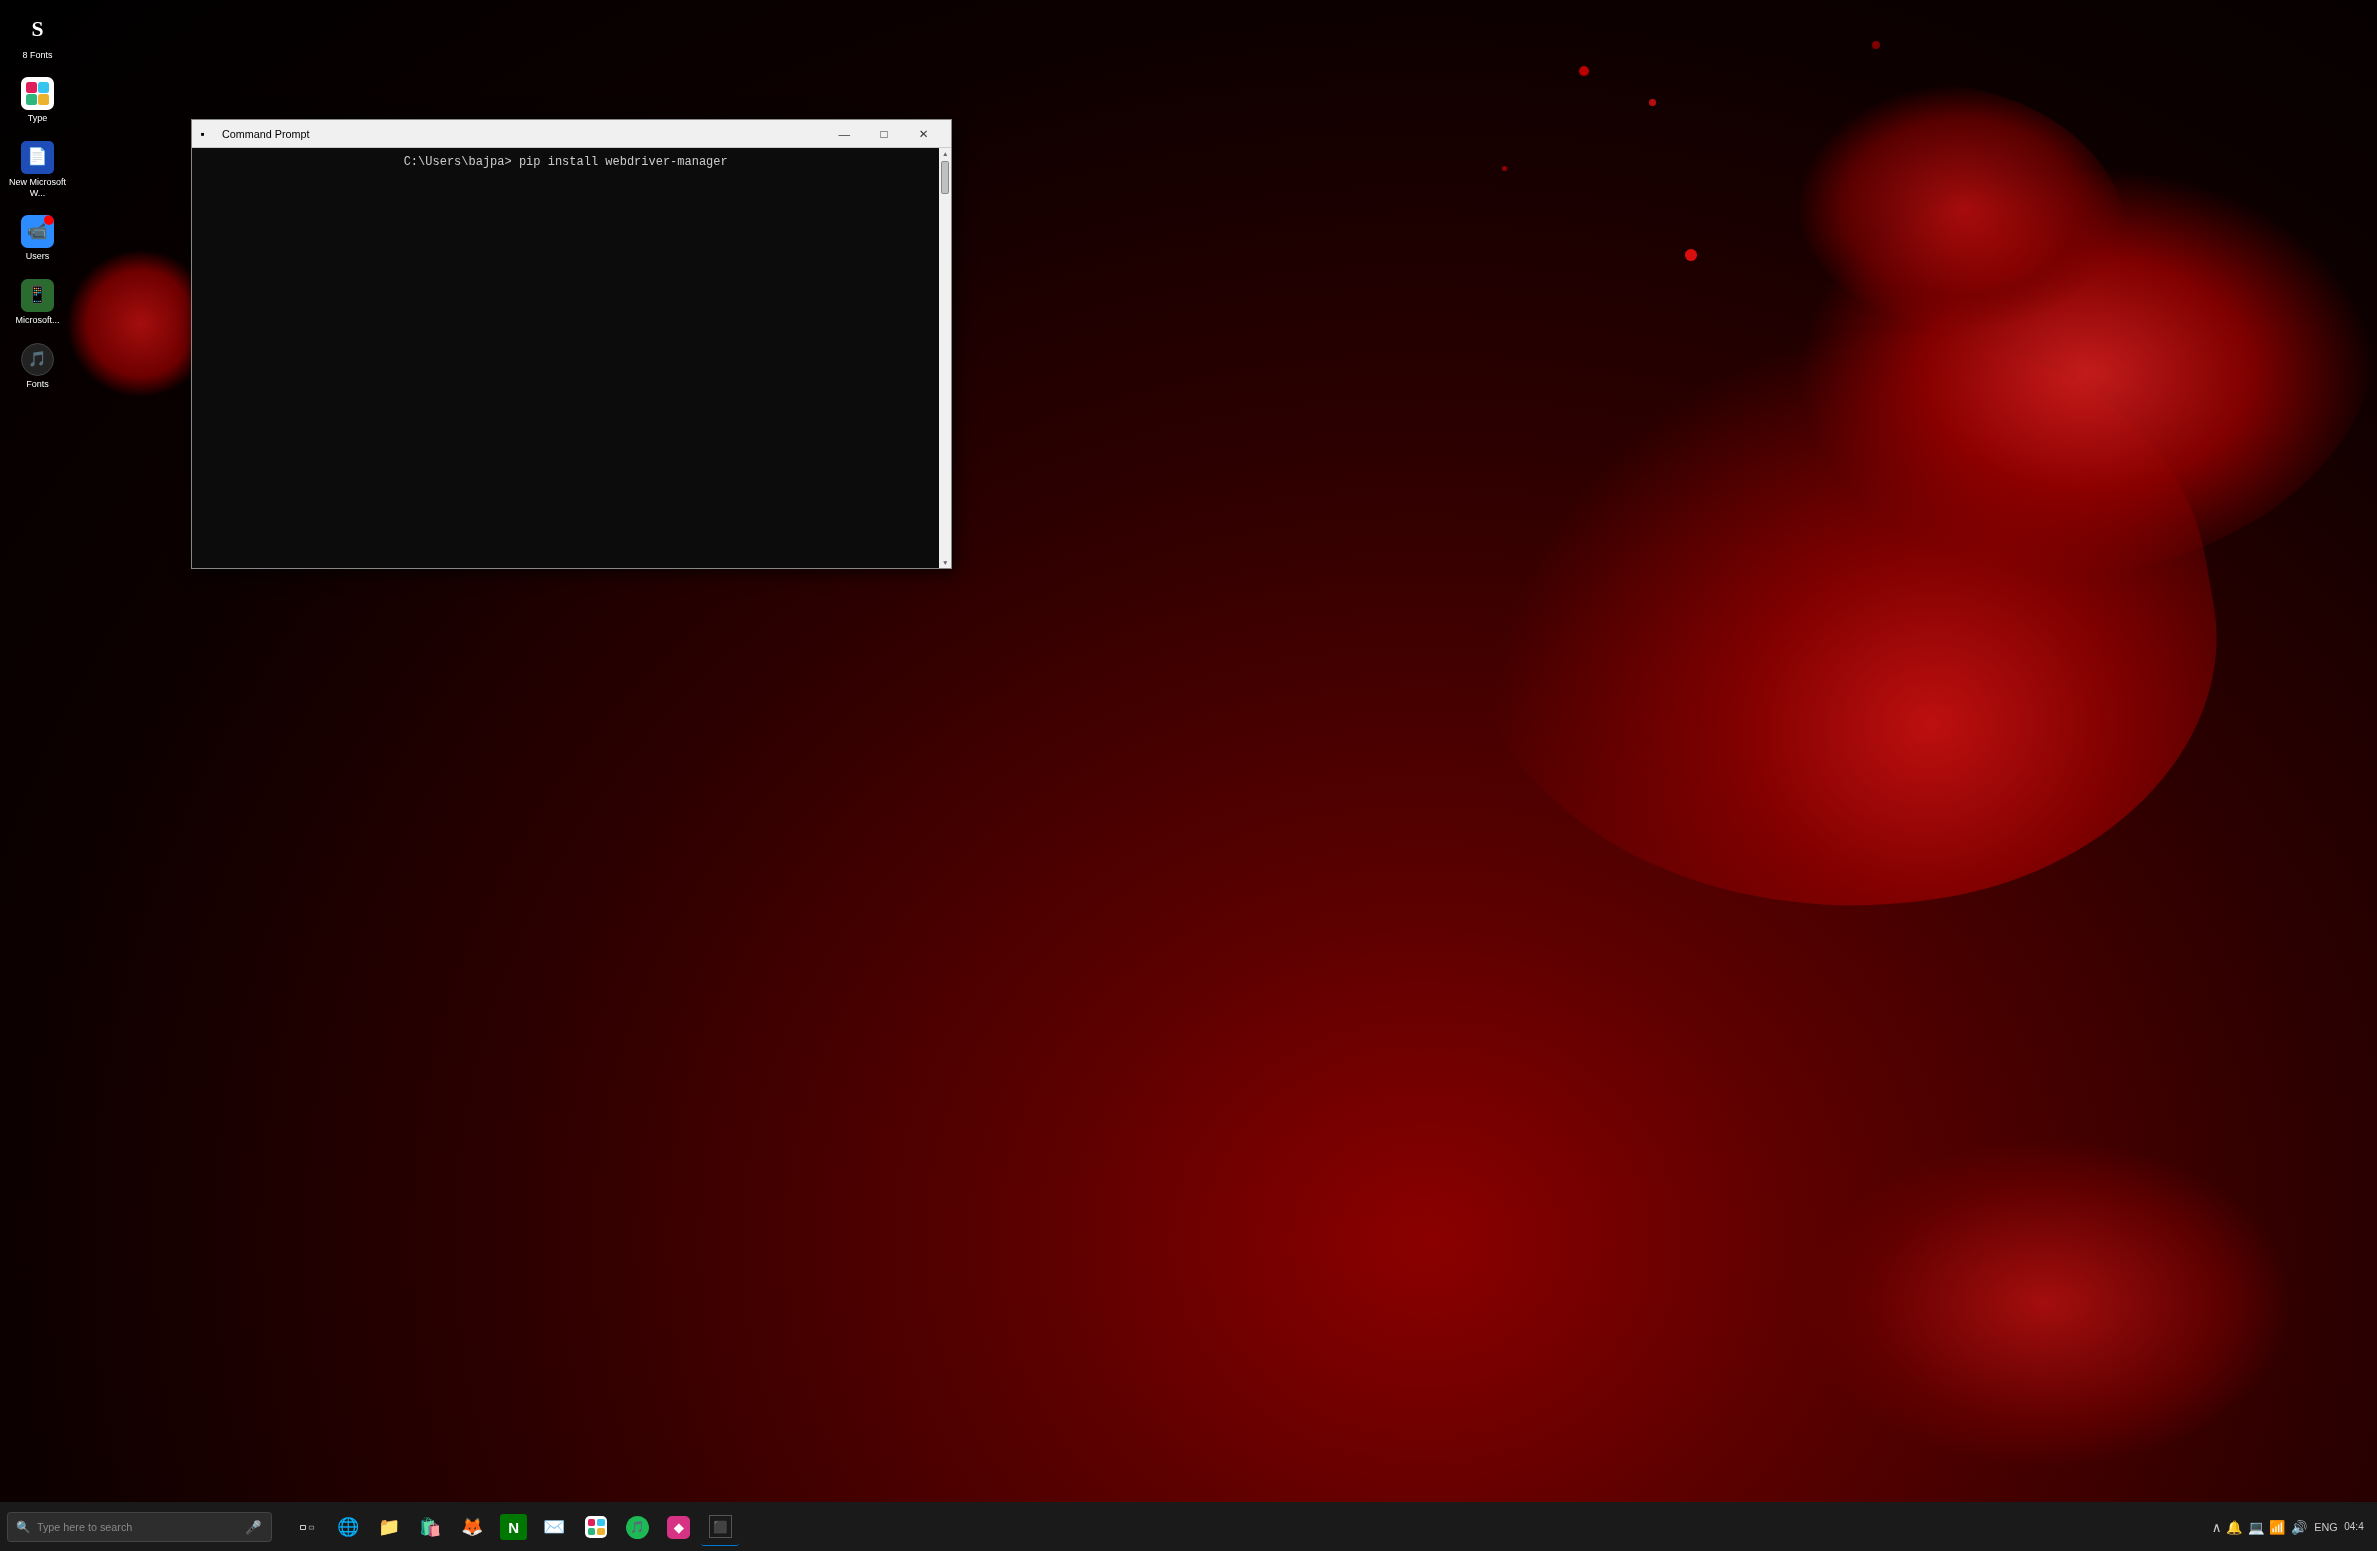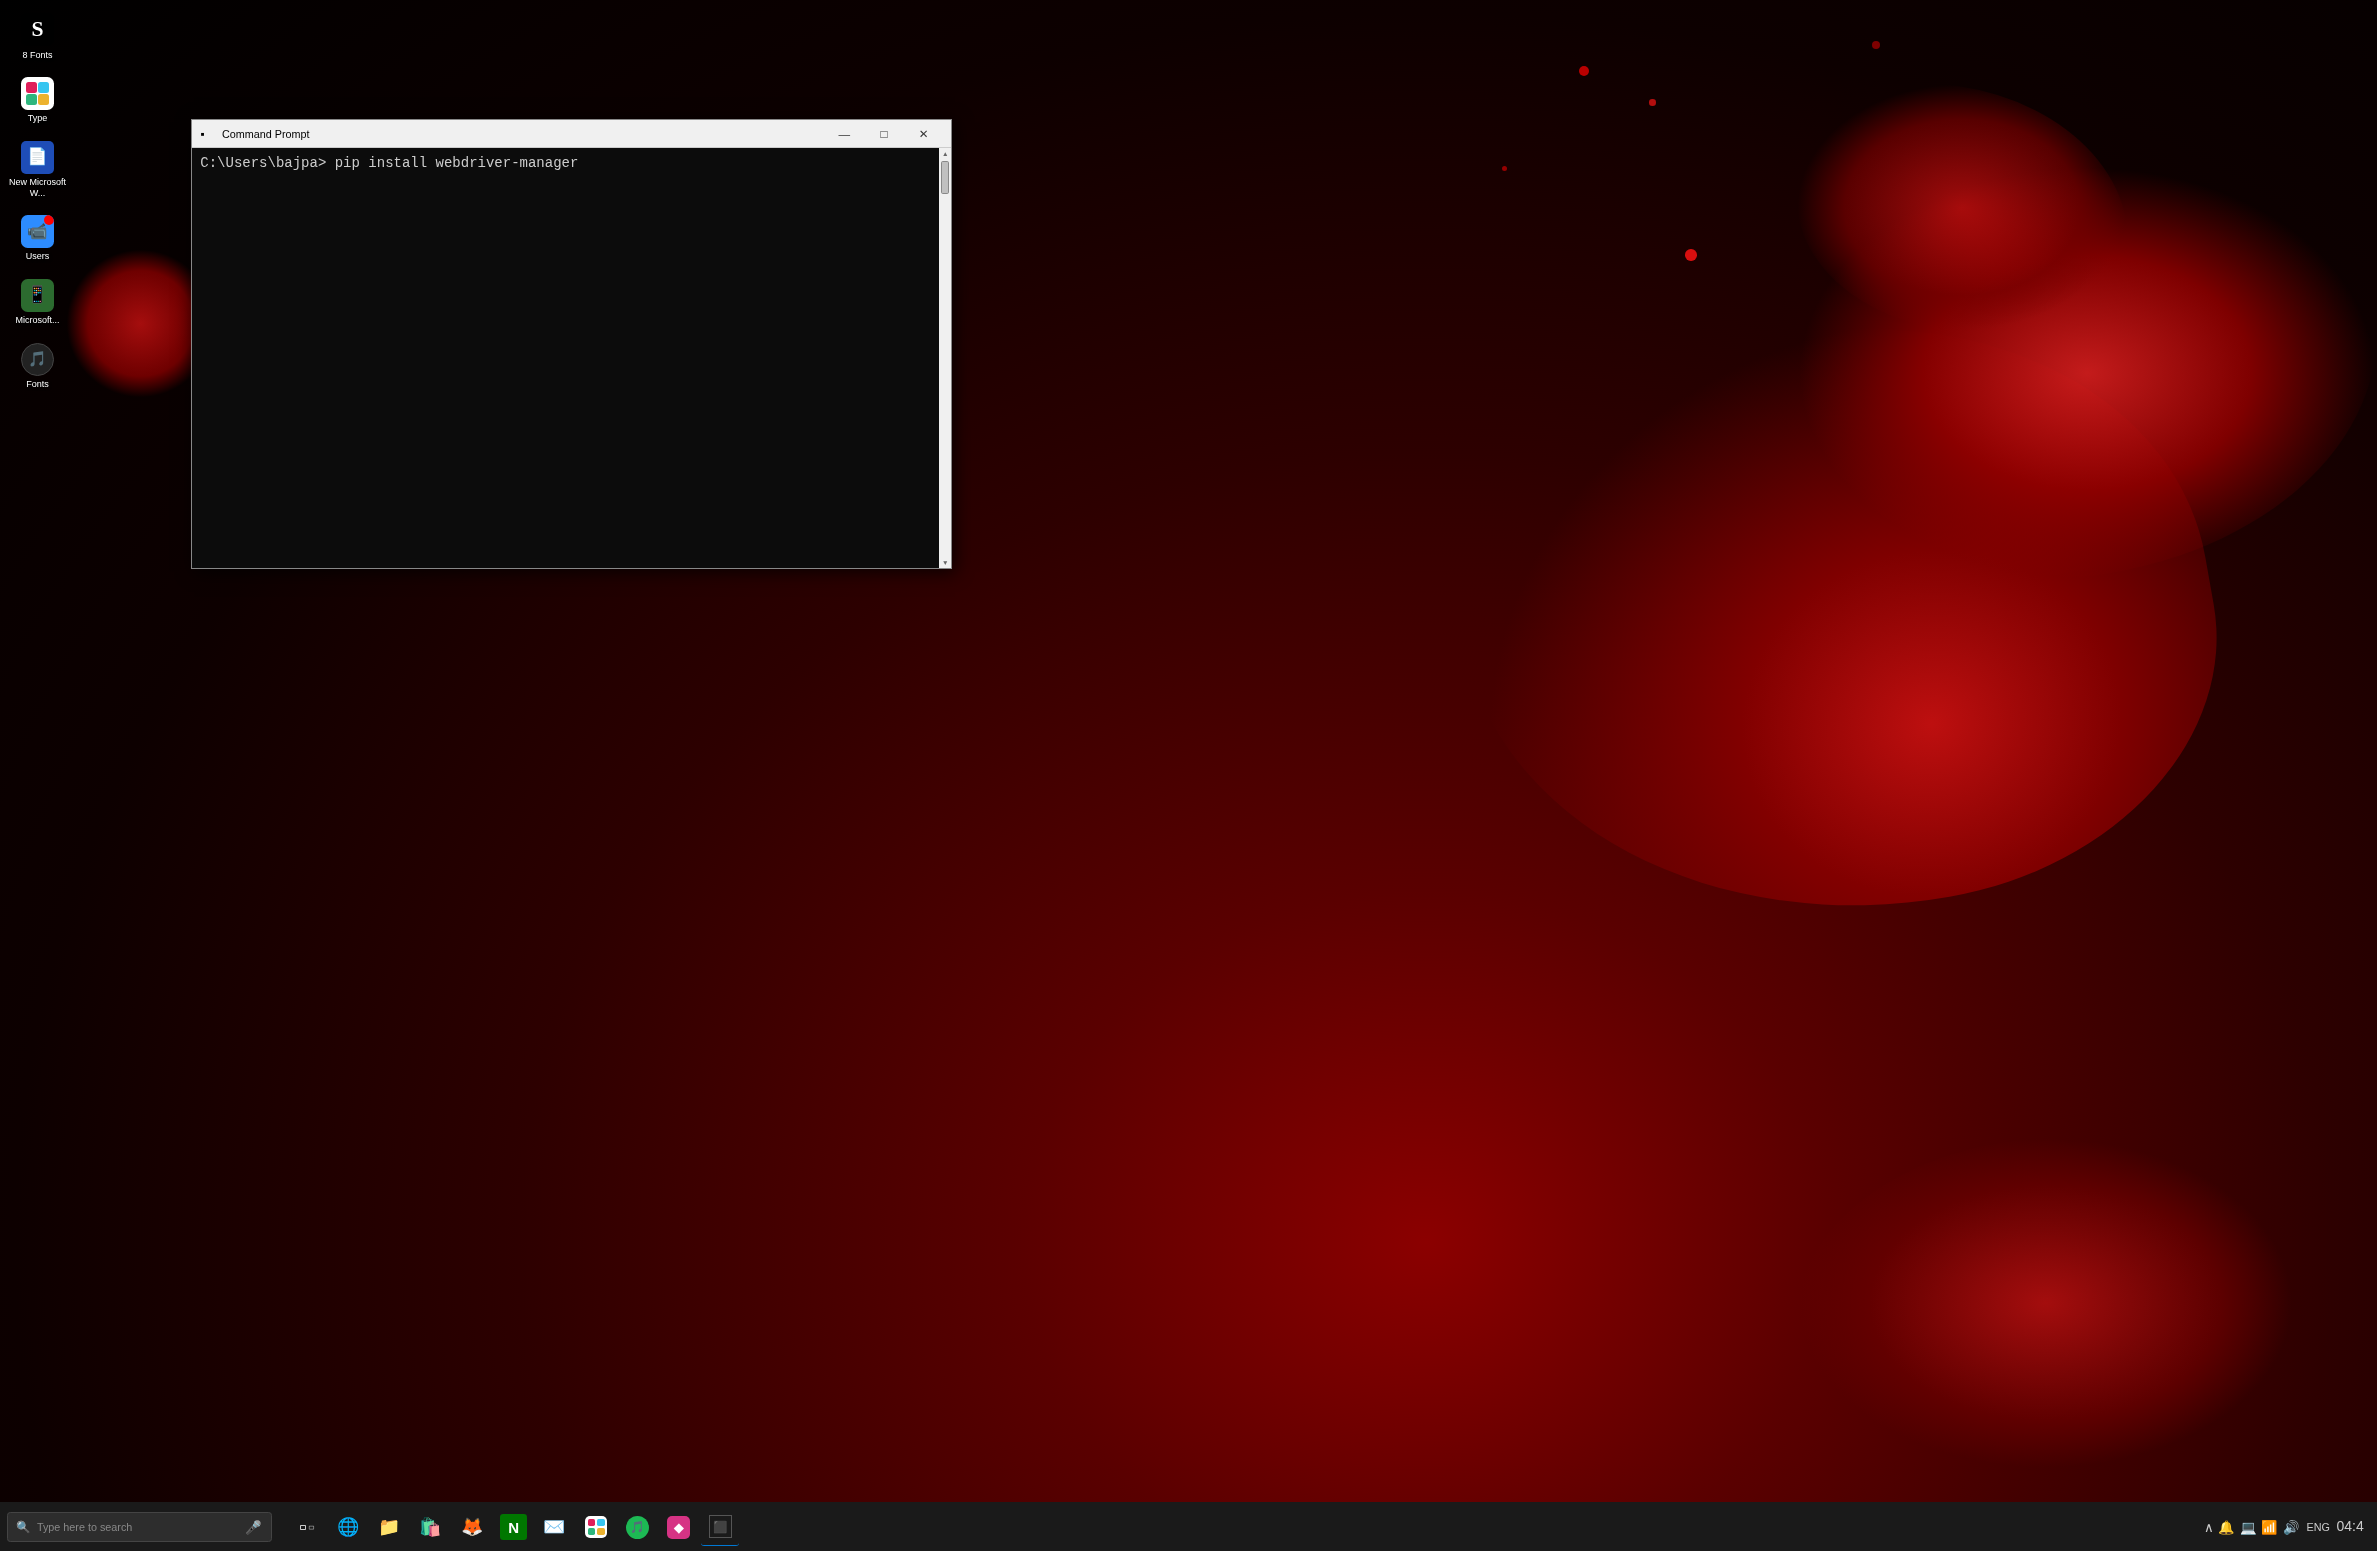--- a/index.html
+++ b/index.html
@@ -150,24 +150,25 @@
       display: flex;
       flex: 1;
       overflow: hidden;
     }
 
     .cmd-body {
       flex: 1;
       background: #0c0c0c;
       padding: 6.6px 8.3px;
       font-family: 'Consolas', 'Courier New', monospace;
-      font-size: 14px;
+      font-size: 12px;
       color: #cccccc;
       overflow: hidden;
       white-space: pre;
+      text-align: center;
     }
 
     .cmd-scrollbar {
       width: 11.6px;
       background: #f0f0f0;
       display: flex;
       flex-direction: column;
       align-items: center;
     }
 
@@ -276,21 +277,21 @@
     .systray-icon {
       font-size: 13.3px;
       cursor: pointer;
     }
 
     .taskbar-clock {
       display: flex;
       flex-direction: column;
       align-items: center;
       color: #ccc;
-      font-size: 14px;
+      font-size: 10px;
       line-height: 1.4;
     }
 
     
     .task-view-icon {
       display: flex;
       align-items: center;
       gap: 1.7px;
     }
     .tv-rect {

